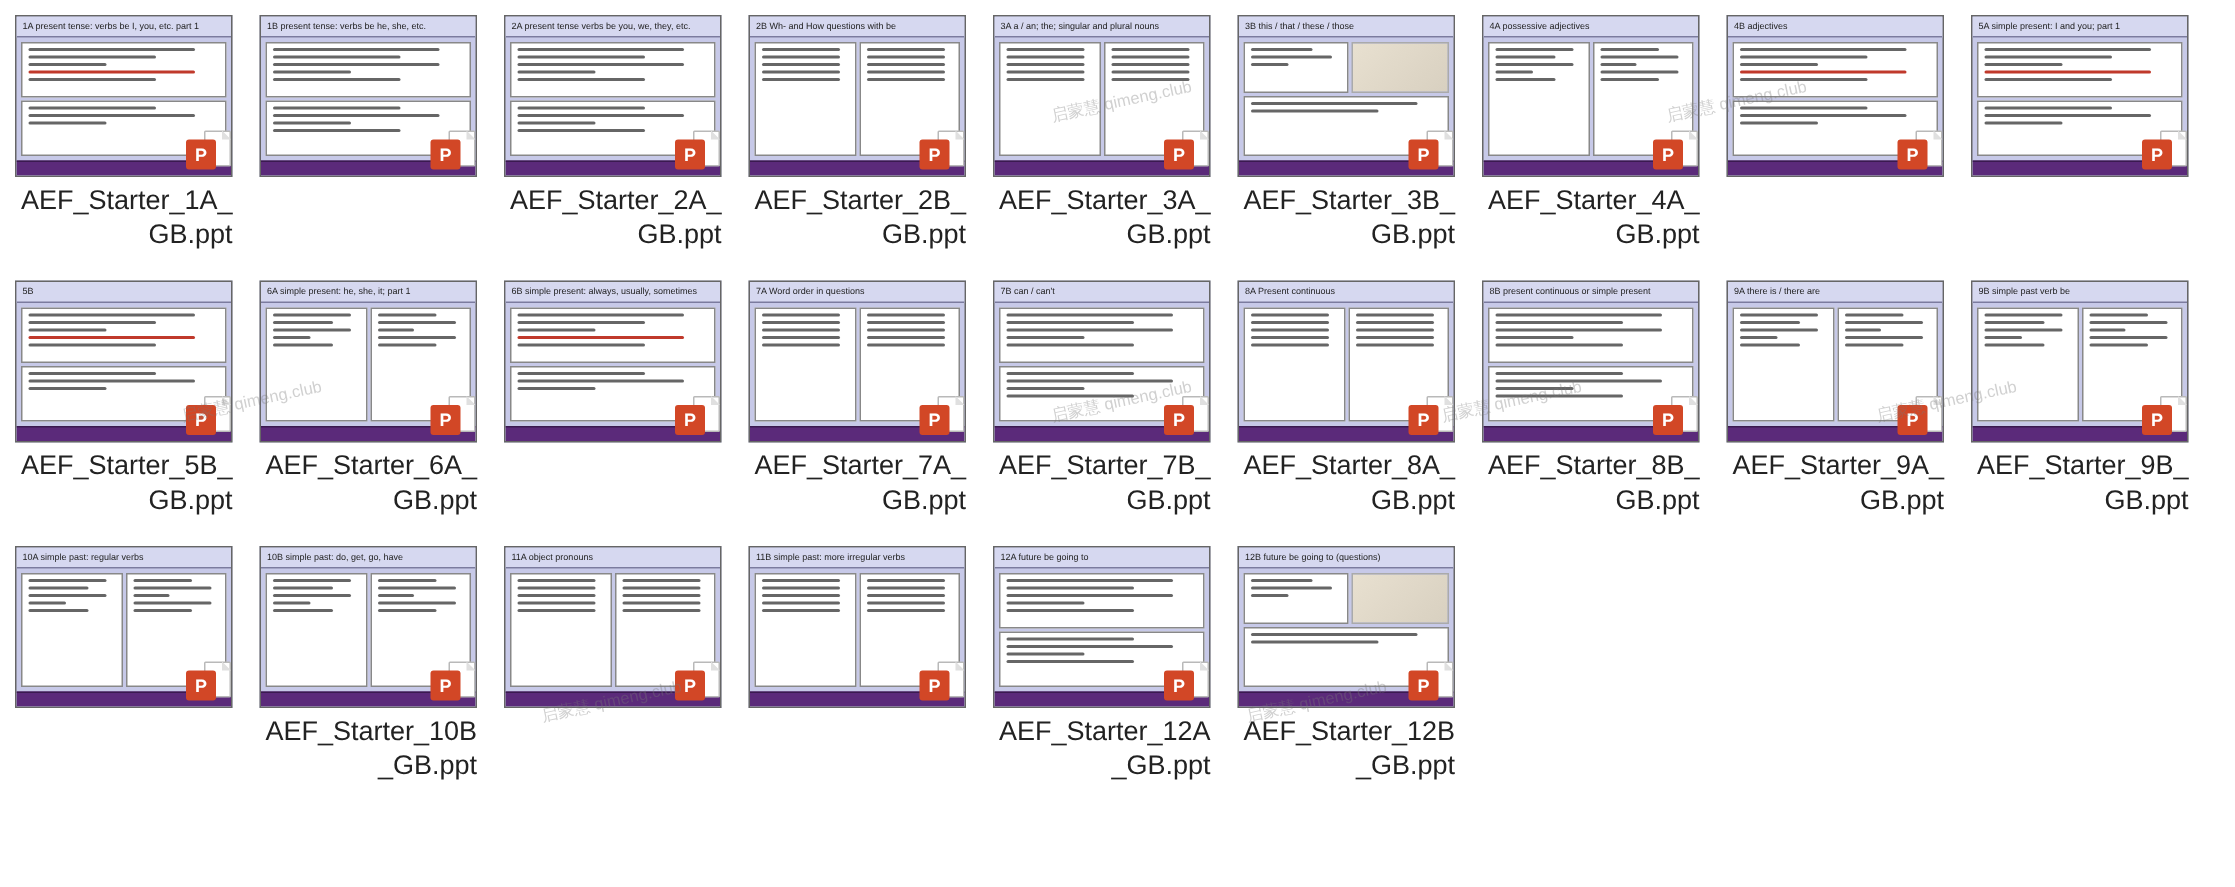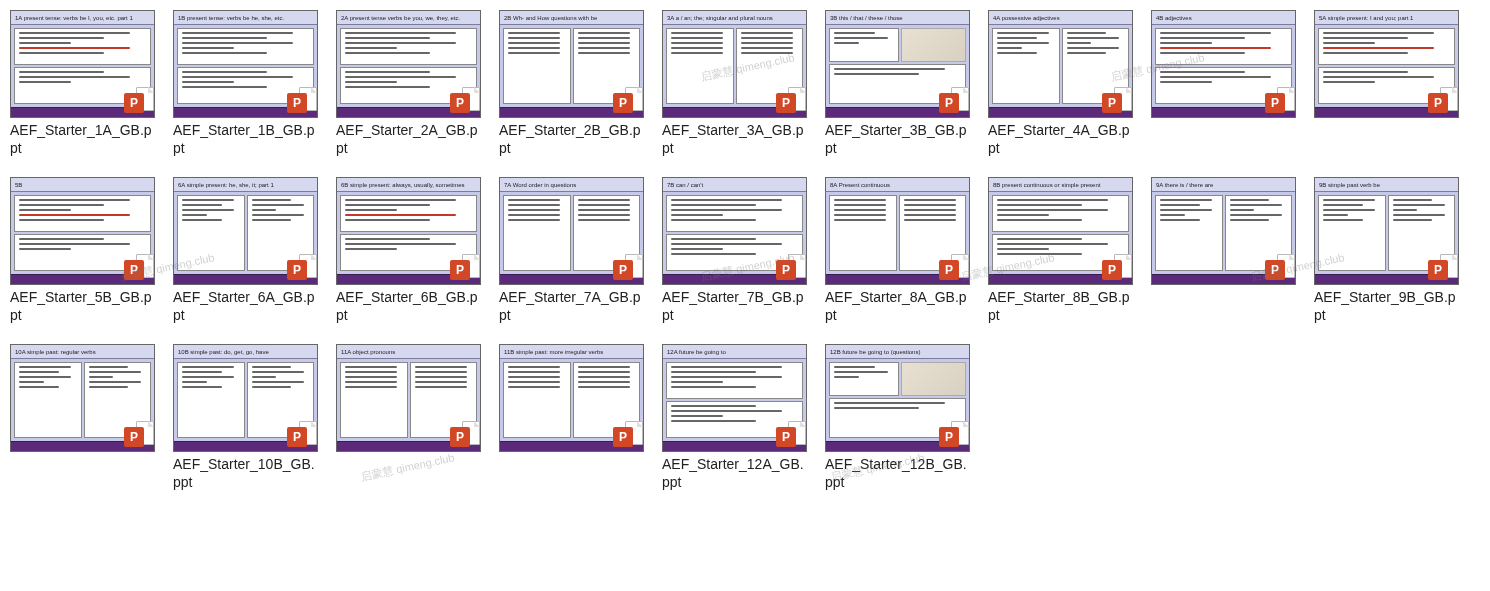--- a/index.html
+++ b/index.html
@@ -125,22 +125,22 @@
     color: #fff;
     font-weight: bold;
     font-size: 12px;
     line-height: 20px;
     text-align: center;
     border-radius: 2px;
     font-family: Arial, sans-serif;
   }
   .filename {
     margin-top: 4px;
-    text-align: left;
-    font-size: 14px;
+    text-align: right;
+    font-size: 18px;
     line-height: 1.25;
     color: #222;
     word-break: break-all;
     max-width: 145px;
   }
   .watermark {
     position: absolute;
     color: rgba(120,120,120,0.35);
     font-size: 11px;
     transform: rotate(-12deg);
@@ -203,21 +203,20 @@
           </div>
         </div>
       <div class="thumb-footer"></div>
       <div class="ppt-overlay">
         <div class="ppt-icon">
           <div class="ppt-page"></div>
           <div class="ppt-p">P</div>
         </div>
       </div>
     </div>
-    <div class="filename">AEF_Starter_1B_GB.ppt</div>
   </div>
     <div class="file-item">
     <div class="thumb">
       <div class="thumb-header">2A  present tense verbs be you, we, they, etc.</div>
       <div class="thumb-body">
           <div class="content-box">
             <div class="tline long"></div>
             <div class="tline med"></div>
             <div class="tline long"></div>
             <div class="tline short"></div>
@@ -488,21 +487,20 @@
           </div>
         </div>
       <div class="thumb-footer"></div>
       <div class="ppt-overlay">
         <div class="ppt-icon">
           <div class="ppt-page"></div>
           <div class="ppt-p">P</div>
         </div>
       </div>
     </div>
-    <div class="filename">AEF_Starter_6B_GB.ppt</div>
   </div>
     <div class="file-item">
     <div class="thumb">
       <div class="thumb-header">7A  Word order in questions</div>
       <div class="thumb-body">
           <div class="content-row">
               <div class="content-box">
               <div class="tline long"></div>
               <div class="tline long"></div>
               <div class="tline long"></div>
@@ -637,20 +635,21 @@
             </div>
         </div>
       <div class="thumb-footer"></div>
       <div class="ppt-overlay">
         <div class="ppt-icon">
           <div class="ppt-page"></div>
           <div class="ppt-p">P</div>
         </div>
       </div>
     </div>
+    <div class="filename">AEF_Starter_9A_GB.ppt</div>
   </div>
     <div class="file-item">
     <div class="thumb">
       <div class="thumb-header">9B  simple past verb be</div>
       <div class="thumb-body">
           <div class="content-row">
               <div class="content-box">
               <div class="tline long"></div>
               <div class="tline med"></div>
               <div class="tline long"></div>

